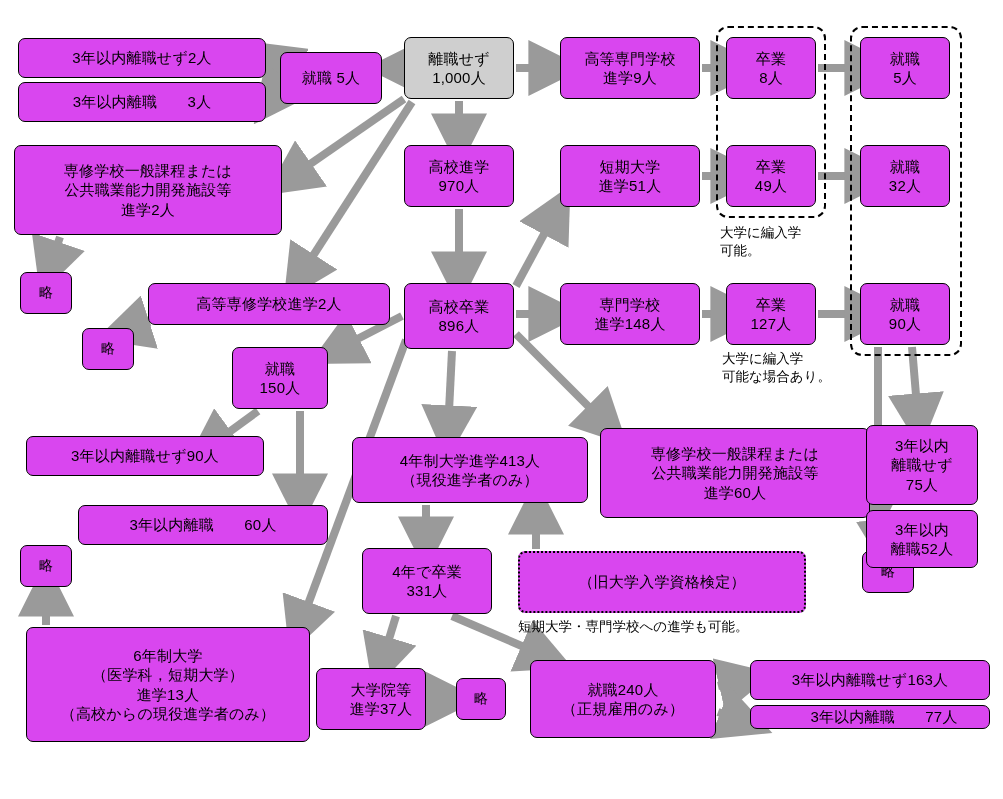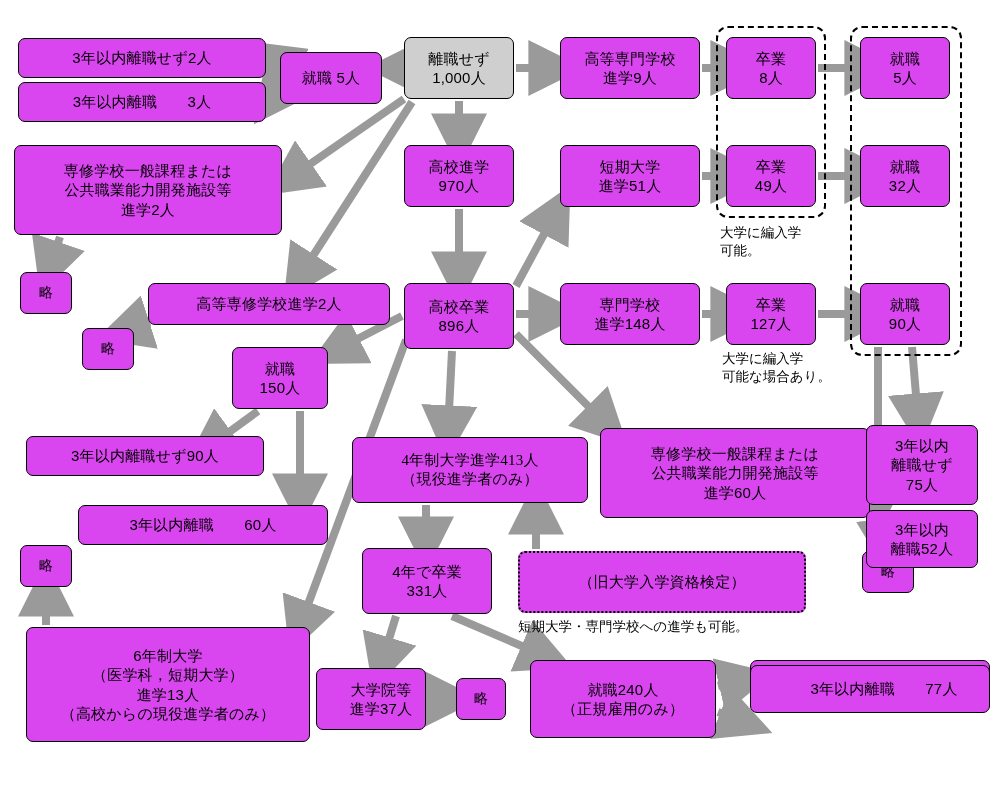--- a/index.html
+++ b/index.html
@@ -267,21 +267,21 @@
     <span class="ln">略</span>
   </div>
 
   <div class="node" style="left:26px; top:627px; width:284px; height:115px;">
     <span class="ln">6年制大学</span>
     <span class="ln">（医学科，短期大学）</span>
     <span class="ln">進学13人</span>
     <span class="ln">（高校からの現役進学者のみ）</span>
   </div>
 
-  <div class="node" style="left:352px; top:437px; width:236px; height:66px;font-family:Liberation Serif, serif;">
+  <div class="node" style="left:352px; top:437px; width:236px; height:66px;">
     <span class="ln">4年制大学進学413人</span>
     <span class="ln">（現役進学者のみ）</span>
   </div>
 
   <div class="node" style="left:600px; top:428px; width:270px; height:90px;">
     <span class="ln">専修学校一般課程または</span>
     <span class="ln">公共職業能力開発施設等</span>
     <span class="ln">進学60人</span>
   </div>
 
@@ -320,21 +320,21 @@
 
   <div class="node" style="left:530px; top:660px; width:186px; height:78px;">
     <span class="ln">就職240人</span>
     <span class="ln">（正規雇用のみ）</span>
   </div>
 
   <div class="node" style="left:750px; top:660px; width:240px; height:40px;">
     <span class="ln">3年以内離職せず163人</span>
   </div>
 
-  <div class="node" style="left:750px; top:665px; width:240px; height:48px;padding-left:32px;">
+  <div class="node" style="left:750px; top:705px; width:240px; height:24px;padding-left:32px;">
     <span class="ln">3年以内離職　　77人</span>
   </div>
 
   <div class="plain" style="left:720px; top:224px;">
     <div>大学に編入学</div>
     <div>可能。</div>
   </div>
 
 
   <div class="plain" style="left:722px; top:350px;">

